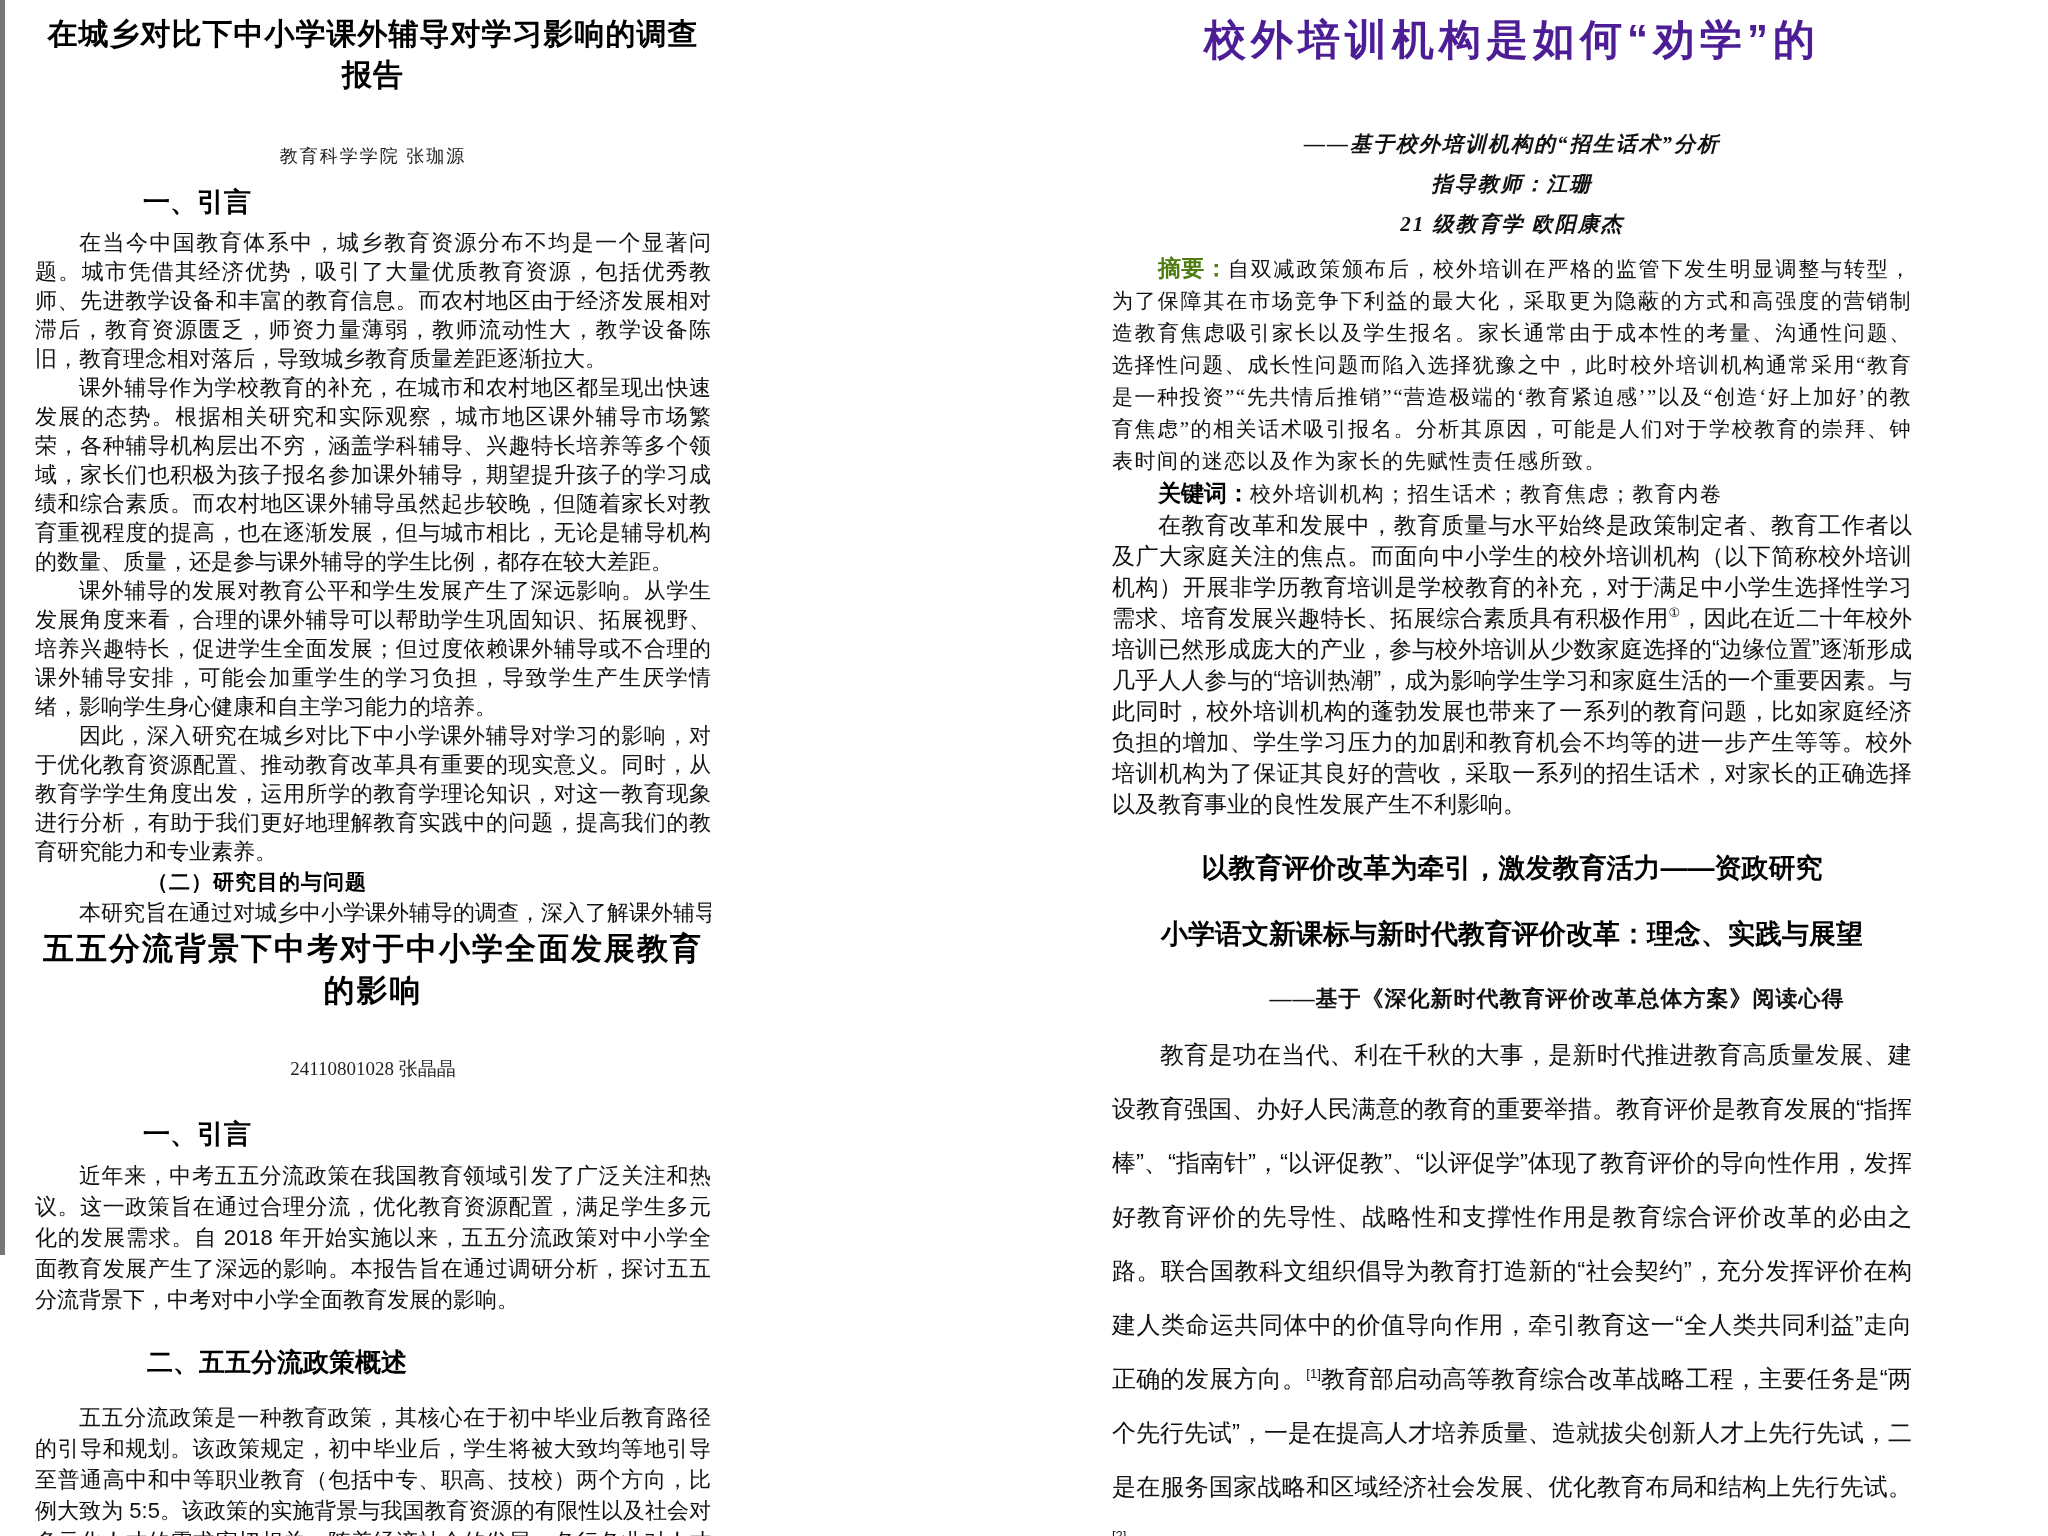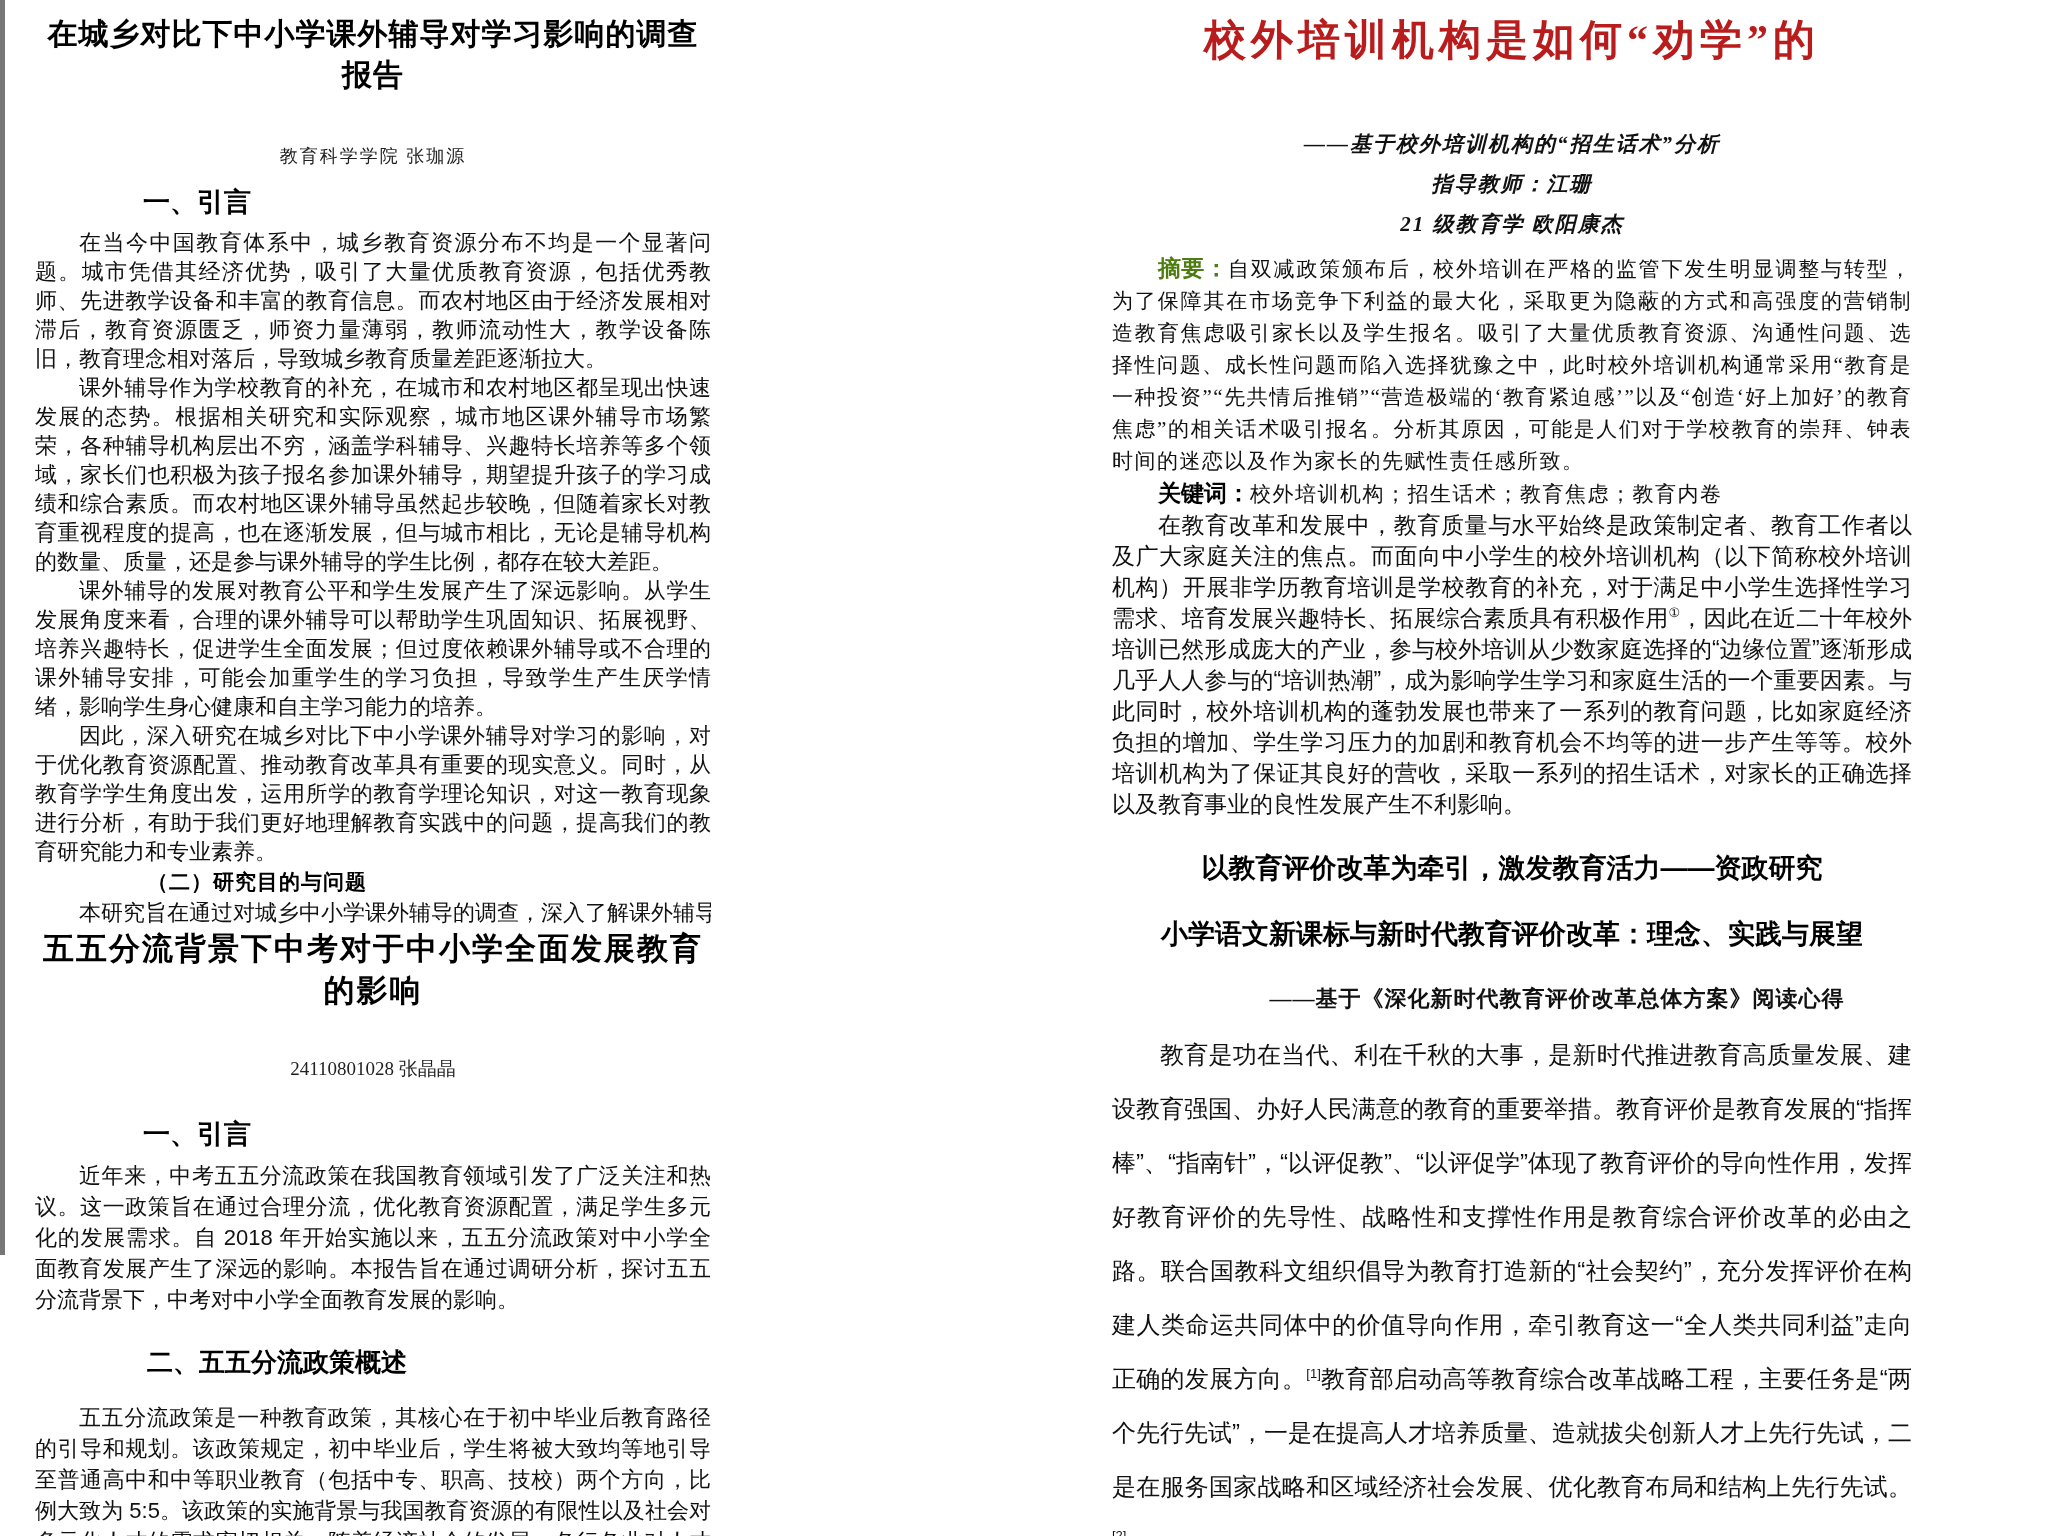--- a/index.html
+++ b/index.html
@@ -60,23 +60,23 @@
     font-family:"Liberation Serif",serif;
     font-size:19px;text-align:center;margin:0 0 34px 0;color:#222;
   }
   .doc2-p{font-size:22px;line-height:31px;text-align:justify;text-indent:2em;margin:0;color:#111;}
   .doc2-h{
     font-size:26px;font-weight:bold;color:#000;margin:30px 0 22px 112px;
   }
 
   
   .doc3-title{
-    font-family:Liberation Serif, serif;
+    font-family:Liberation Sans, sans-serif;
     font-size:42px;font-weight:bold;text-align:center;
-    margin:12px 0 62px 0;letter-spacing:5px;color:#b91c1c;
+    margin:12px 0 62px 0;letter-spacing:5px;color:#4c1d95;
   }
   .doc3-sub{
     font-family:"Liberation Serif",serif;
     font-size:21px;font-weight:bold;text-align:center;
     margin:0 0 12px 0;letter-spacing:2px;color:#111;font-style:italic;
   }
   .abstract-p{
     font-family:"Liberation Serif",serif;
     font-size:21px;line-height:32px;text-align:justify;
     margin:14px 0 0 0;letter-spacing:1.5px;color:#111;
@@ -147,21 +147,21 @@
     </section>
   </div>
 
   <div class="col col-right">
 
     <section>
       <h1 class="doc3-title">校外培训机构是如何“劝学”的</h1>
       <p class="doc3-sub">——基于校外培训机构的“招生话术”分析</p>
       <p class="doc3-sub">指导教师：江珊</p>
       <p class="doc3-sub">21 级教育学 欧阳康杰</p>
-      <p class="abstract-p"><span class="abstract-label">摘要：</span><span>自双减政策颁布后，校外培训在严格的监管下发生明显调整与转型，为了保障其在市场竞争下利益的最大化，采取更为隐蔽的方式和高强度的营销制造教育焦虑吸引家长以及学生报名。吸引了大量优质教育资源、沟通性问题、选择性问题、成长性问题而陷入选择犹豫之中，此时校外培训机构通常采用“教育是一种投资”“先共情后推销”“营造极端的‘教育紧迫感’”以及“创造‘好上加好’的教育焦虑”的相关话术吸引报名。分析其原因，可能是人们对于学校教育的崇拜、钟表时间的迷恋以及作为家长的先赋性责任感所致。</span></p>
+      <p class="abstract-p"><span class="abstract-label">摘要：</span><span>自双减政策颁布后，校外培训在严格的监管下发生明显调整与转型，为了保障其在市场竞争下利益的最大化，采取更为隐蔽的方式和高强度的营销制造教育焦虑吸引家长以及学生报名。家长通常由于成本性的考量、沟通性问题、选择性问题、成长性问题而陷入选择犹豫之中，此时校外培训机构通常采用“教育是一种投资”“先共情后推销”“营造极端的‘教育紧迫感’”以及“创造‘好上加好’的教育焦虑”的相关话术吸引报名。分析其原因，可能是人们对于学校教育的崇拜、钟表时间的迷恋以及作为家长的先赋性责任感所致。</span></p>
       <p class="kw-line"><span class="kw-label">关键词：</span><span>校外培训机构；招生话术；教育焦虑；教育内卷</span></p>
       <p class="doc3-p"><span>在教育改革和发展中，教育质量与水平始终是政策制定者、教育工作者以及广大家庭关注的焦点。而面向中小学生的校外培训机构（以下简称校外培训机构）开展非学历教育培训是学校教育的补充，对于满足中小学生选择性学习需求、培育发展兴趣特长、拓展综合素质具有积极作用</span><span class="sup">①</span><span>，因此在近二十年校外培训已然形成庞大的产业，参与校外培训从少数家庭选择的“边缘位置”逐渐形成几乎人人参与的“培训热潮”，成为影响学生学习和家庭生活的一个重要因素。与此同时，校外培训机构的蓬勃发展也带来了一系列的教育问题，比如家庭经济负担的增加、学生学习压力的加剧和教育机会不均等的进一步产生等等。校外培训机构为了保证其良好的营收，采取一系列的招生话术，对家长的正确选择以及教育事业的良性发展产生不利影响。</span></p>
     </section>
 
     <section>
       <h2 class="doc4-h">以教育评价改革为牵引，激发教育活力——资政研究</h2>
       <h2 class="doc4-h">小学语文新课标与新时代教育评价改革：理念、实践与展望</h2>
       <p class="doc4-sub">——基于《深化新时代教育评价改革总体方案》阅读心得</p>
       <p class="doc4-p"><span>教育是功在当代、利在千秋的大事，是新时代推进教育高质量发展、建设教育强国、办好人民满意的教育的重要举措。教育评价是教育发展的“指挥棒”、“指南针”，“以评促教”、“以评促学”体现了教育评价的导向性作用，发挥好教育评价的先导性、战略性和支撑性作用是教育综合评价改革的必由之路。联合国教科文组织倡导为教育打造新的“社会契约”，充分发挥评价在构建人类命运共同体中的价值导向作用，牵引教育这一“全人类共同利益”走向正确的发展方向。</span><span class="sup">[1]</span><span>教育部启动高等教育综合改革战略工程，主要任务是“两个先行先试”，一是在提高人才培养质量、造就拔尖创新人才上先行先试，二是在服务国家战略和区域经济社会发展、优化教育布局和结构上先行先试。</span><span class="sup">[2]</span></p>
     </section>

